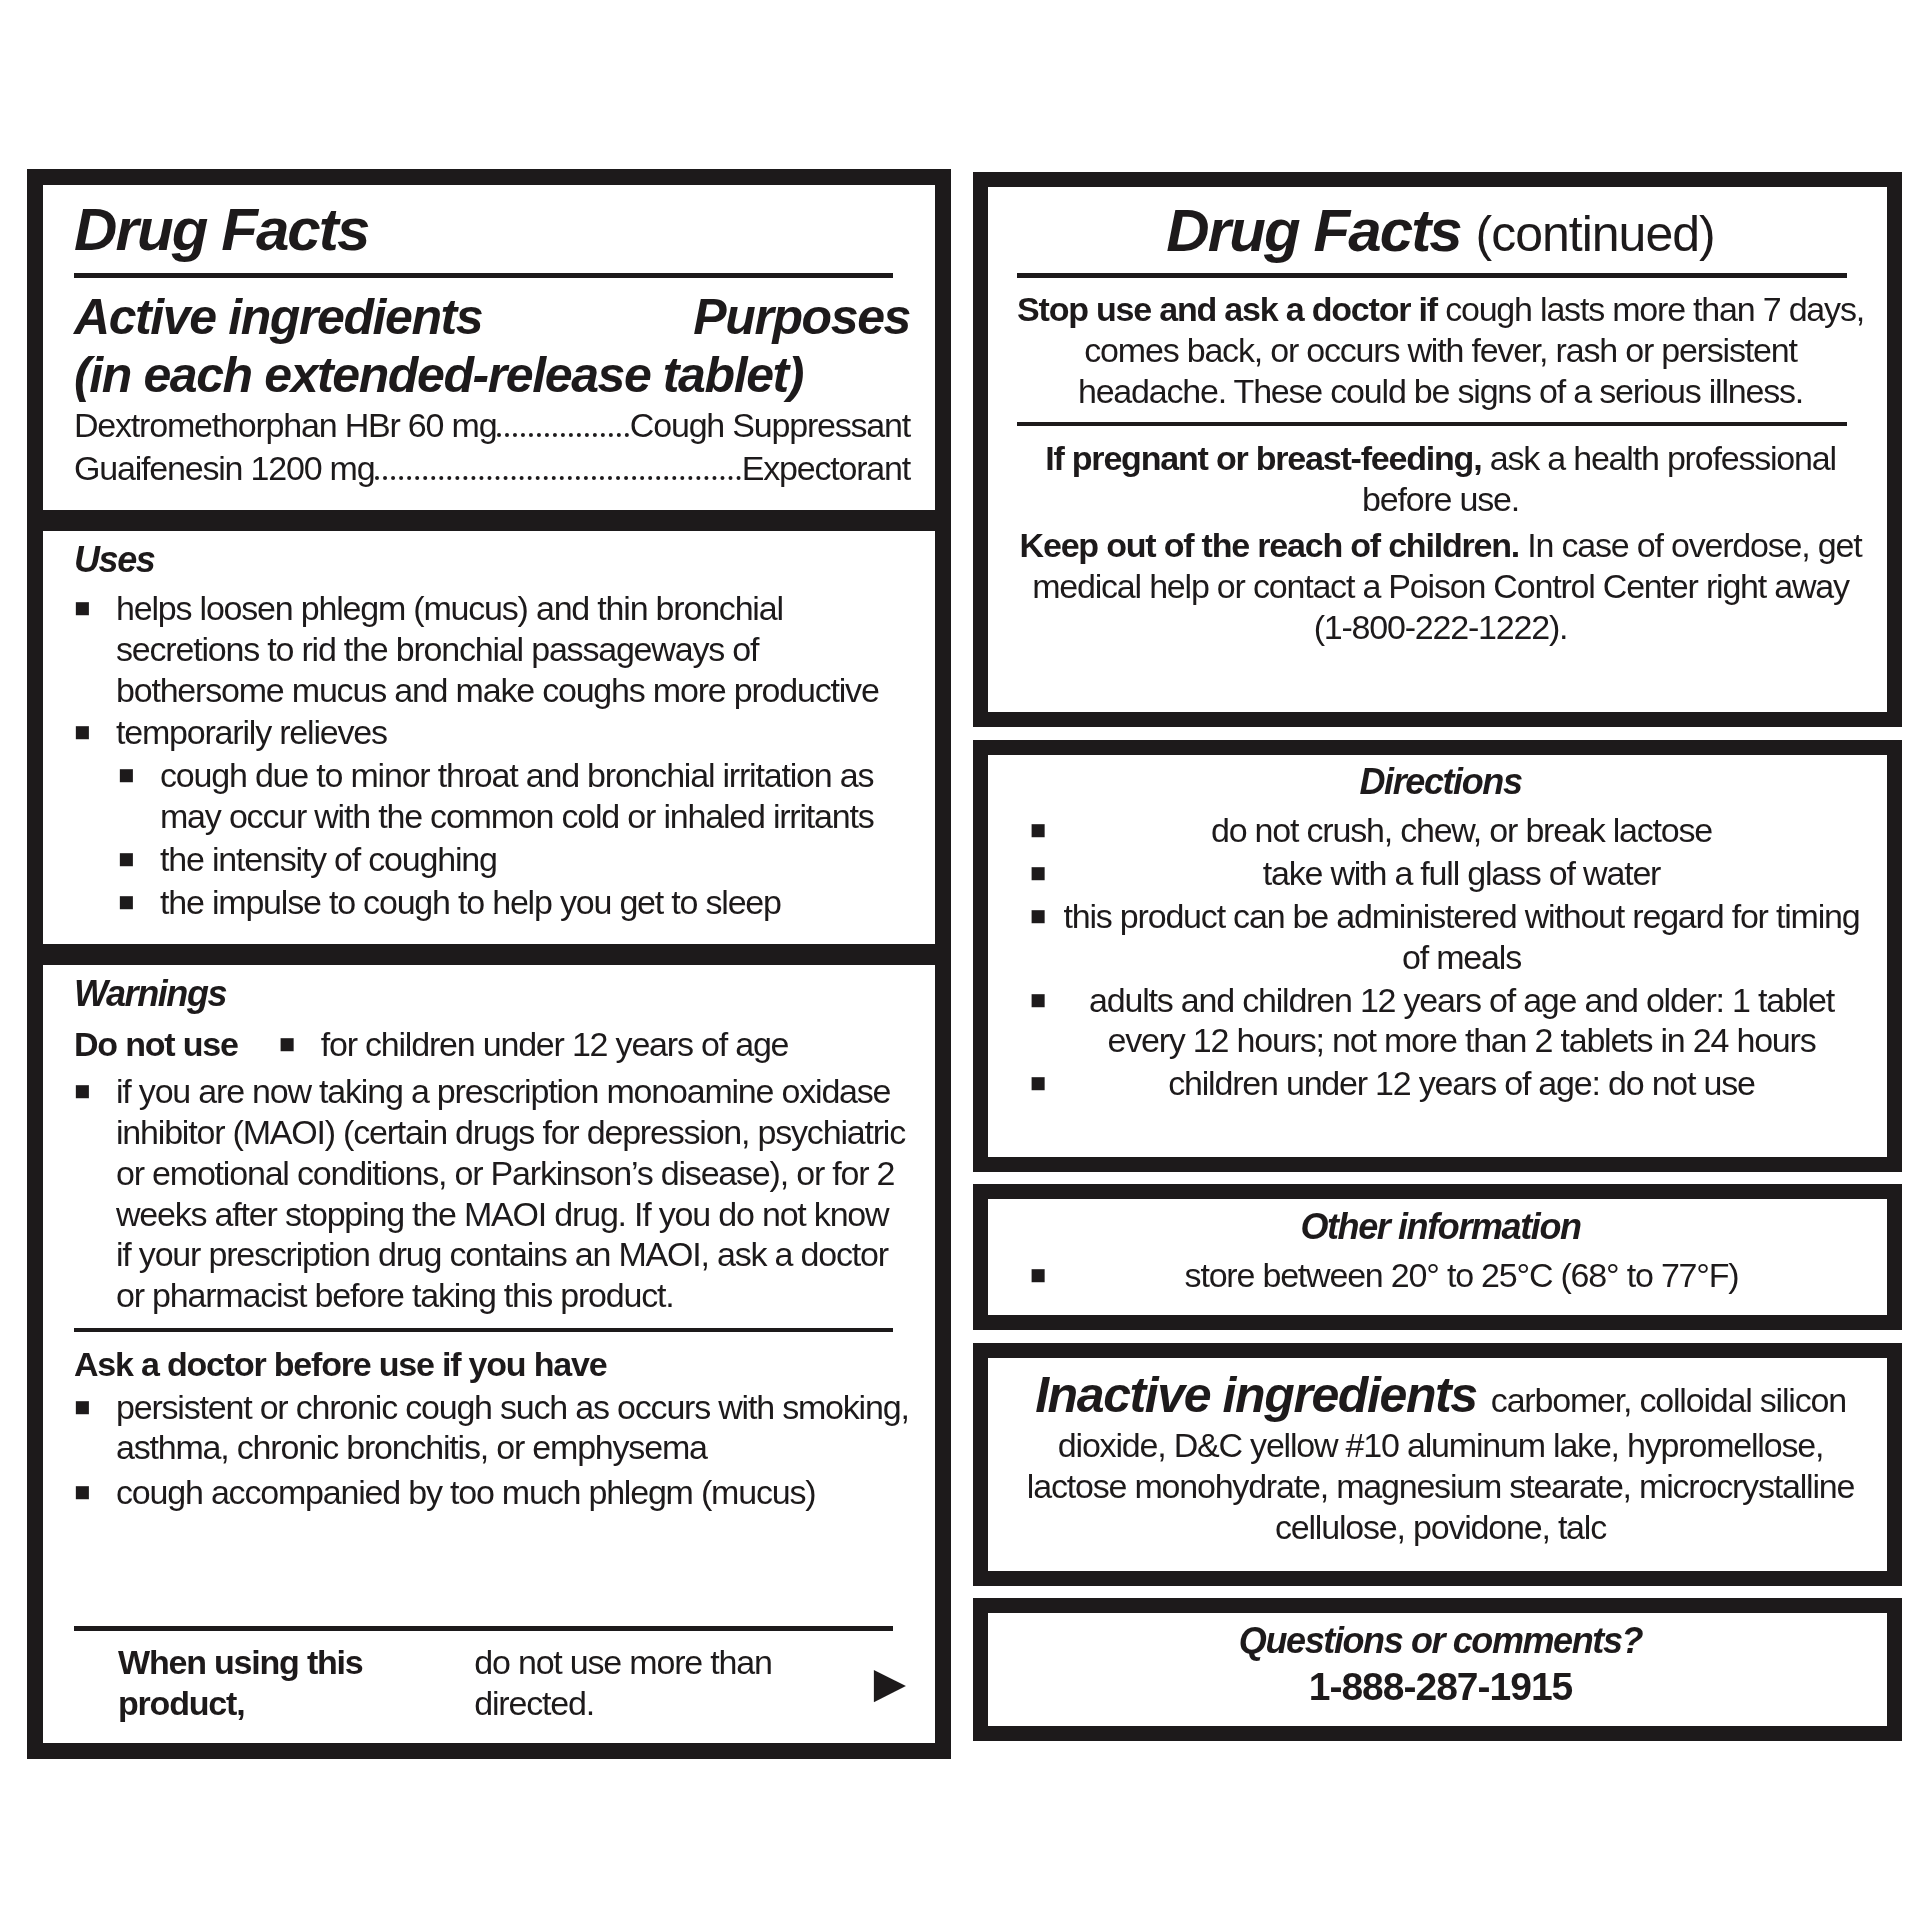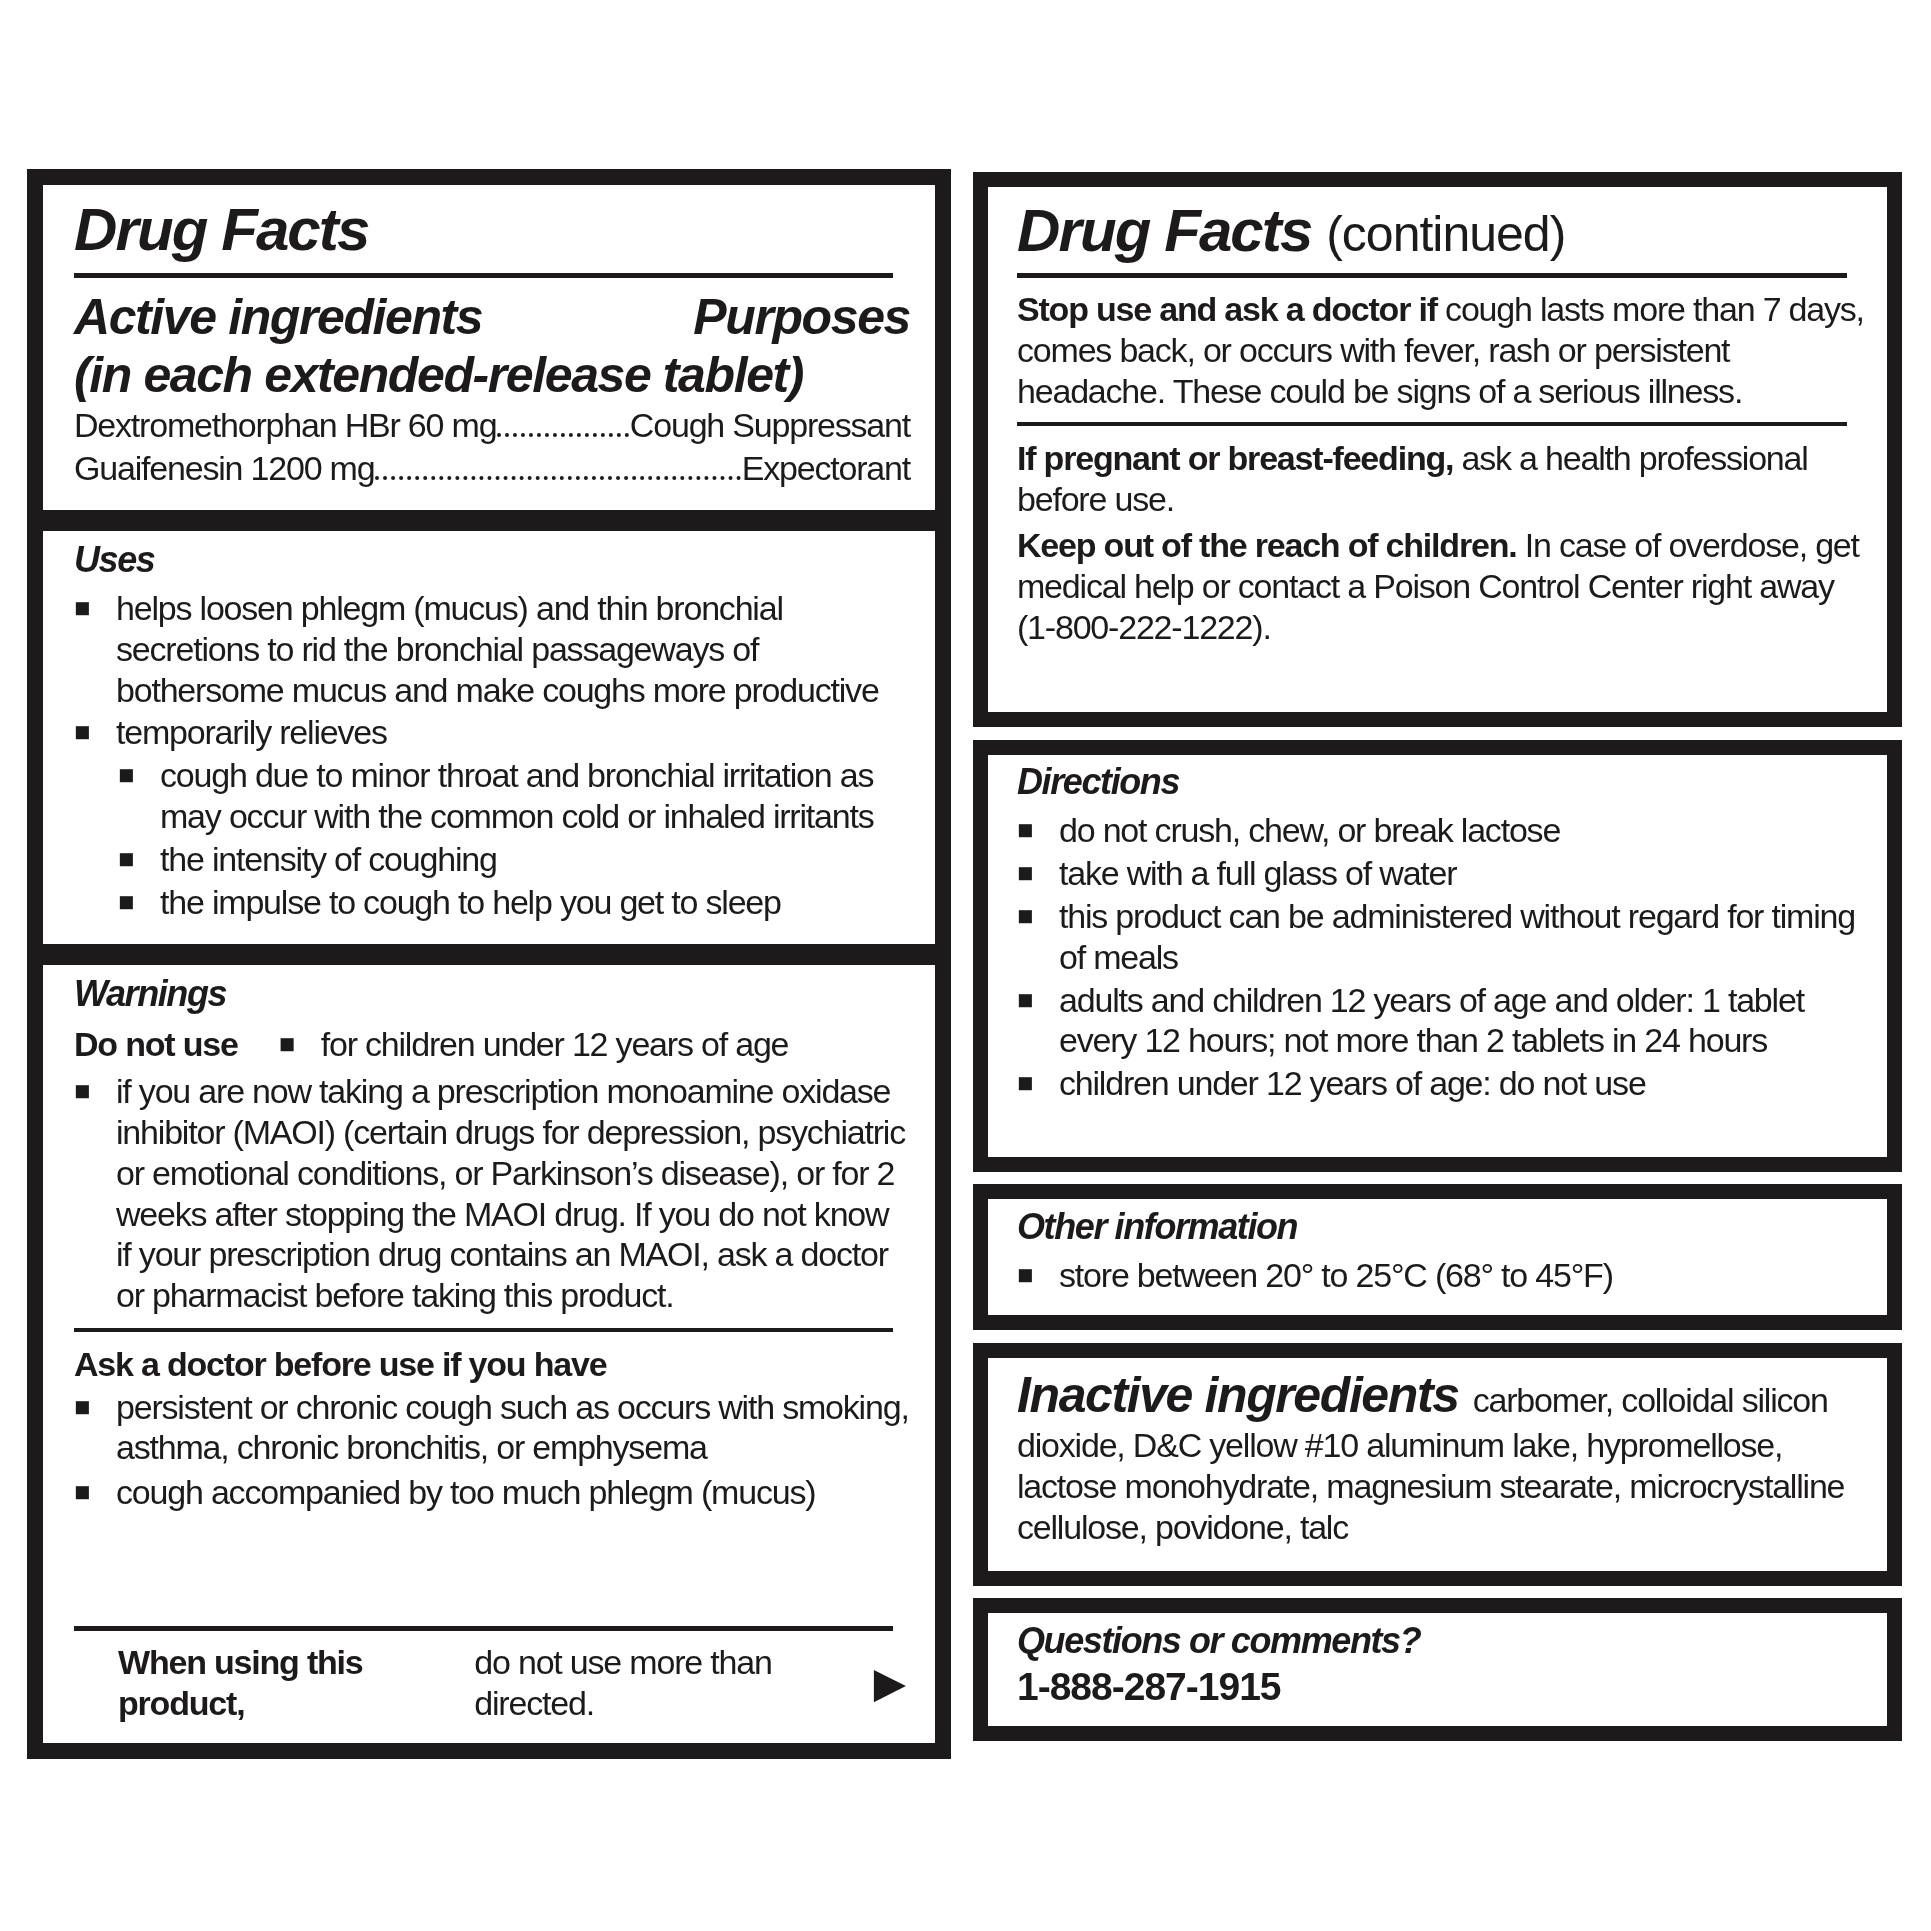--- a/index.html
+++ b/index.html
@@ -13,21 +13,21 @@
     color:var(--ink);
     -webkit-font-smoothing:antialiased;
   }
   
   #left-box{
     position:absolute;left:27px;top:169px;width:924px;height:1590px;
     border:16.4px solid var(--ink);background:var(--paper);
     box-sizing:border-box;display:flex;flex-direction:column;
   }
   #right-col{
-    position:absolute;left:973px;top:172px;width:929px;
+    position:absolute;left:973px;top:172px;width:929px;text-align:center;
   }
   .rbox{
     border:15.4px solid var(--ink);background:var(--paper);
     box-sizing:border-box;padding:5.8px 23px 17.4px 29px;margin-bottom:12.6px;
   }
   .lsec{padding:7.7px 25px 19.3px 31px;box-sizing:border-box;}
   .divider{height:21px;background:var(--ink);flex:none;}
   
   .h1{
     font-style:italic;font-weight:700;font-size:60px;line-height:1.08;
@@ -203,21 +203,21 @@
     <div class="bullet-row">
       <span class="bullet-marker">■</span>
       <span class="bullet-text">children under 12 years of age: do not use</span>
     </div>
   </div>
 
   <div class="rbox rbox3">
     <div class="h2">Other information</div>
     <div class="bullet-row">
       <span class="bullet-marker">■</span>
-      <span class="bullet-text">store between 20° to 25°C (68° to 45°F)</span>
+      <span class="bullet-text">store between 20° to 25°C (68° to 77°F)</span>
     </div>
   </div>
 
   <div class="rbox rbox4">
     <div class="para inactive-para">
       <span class="h3">Inactive ingredients</span>
       <span class="rest">carbomer, colloidal silicon dioxide, D&amp;C yellow #10 aluminum lake, hypromellose, lactose monohydrate, magnesium stearate, microcrystalline cellulose, povidone, talc</span>
     </div>
   </div>
 

